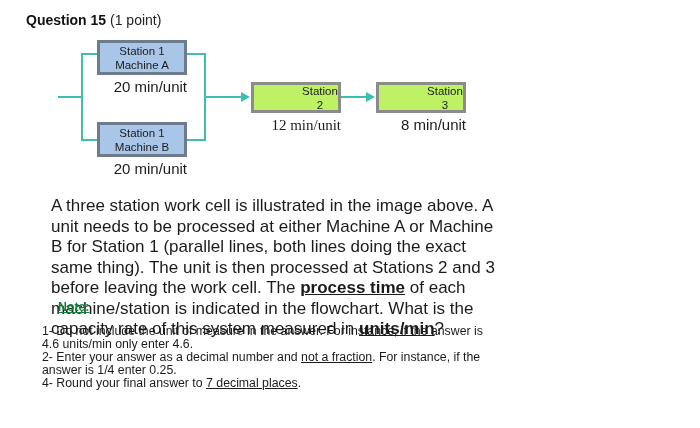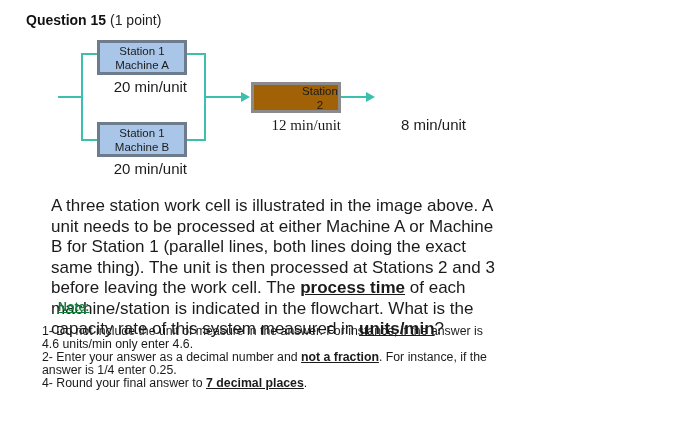--- a/index.html
+++ b/index.html
@@ -54,21 +54,21 @@
     line-height: 14px;
     color: #1b1b1b;
     text-align: center;
     z-index: 3;
   }
   .node.blue {
     background: #a9c6e8;
     border-color: #6d7b8c;
   }
   .node.green {
-    background: #a16207;
+    background: #bef264;
     border-color: #8b8b8b;
     padding-left: 48px;
   }
   .node-line { display: block; }
 
   .time-label {
     position: absolute;
     font-size: 15px;
     line-height: 14px;
     color: #1b1b1b;
@@ -126,21 +126,21 @@
     position: absolute;
     left: 42px;
     top: 325px;
     width: 452px;
     font-size: 12.3px;
     line-height: 13px;
     color: #1b1b1b;
   }
   #note-list .note-item { margin: 0; }
   #note-list .u-bold {
-    font-weight: bold;
+    font-weight: normal;
     text-decoration: underline;
   }
 </style>
 </head>
 <body>
 
 <div id="question-header">
   <span class="q-title">Question 15</span>
   <span class="q-points">(1 point)</span>
 </div>
@@ -177,20 +177,23 @@
     <span class="node-line">Station 1</span>
     <span class="node-line">Machine B</span>
   </div>
   <div class="time-label" style="left:97px; top:132px; width:90px;">20 min/unit</div>
 
   <div class="node green" style="left:251px; top:52px; width:90px; height:31px;">
     <span class="node-line">Station 2</span>
   </div>
   <div class="time-label" style="left:251px; top:88px; width:90px;font-family:Liberation Serif, serif;">12 min/unit</div>
 
+  <div class="node green" style="left:376px; top:52px; width:90px; height:31px;">
+    <span class="node-line">Station 3</span>
+  </div>
   <div class="time-label" style="left:376px; top:88px; width:90px;">8 min/unit</div>
 
 </div>
 
 <div id="body-text"><span>A three station work cell is illustrated in the image above. A unit needs to be processed at either Machine A or Machine B for Station 1 (parallel lines, both lines doing the exact same thing). The unit is then processed at Stations 2 and 3 before leaving the work cell. The </span><span class="u-bold">process time</span><span> of each machine/station is indicated in the flowchart. What is the capacity rate of this system measured in </span><span class="u-bold">units/min</span><span>?</span></div>
 
 <div id="note-heading">Note:</div>
 
 <div id="note-list">
   <div class="note-item"><span>1- Do not include the unit of measure in the answer. For instance, if the answer is 4.6 units/min only enter 4.6.</span></div>

